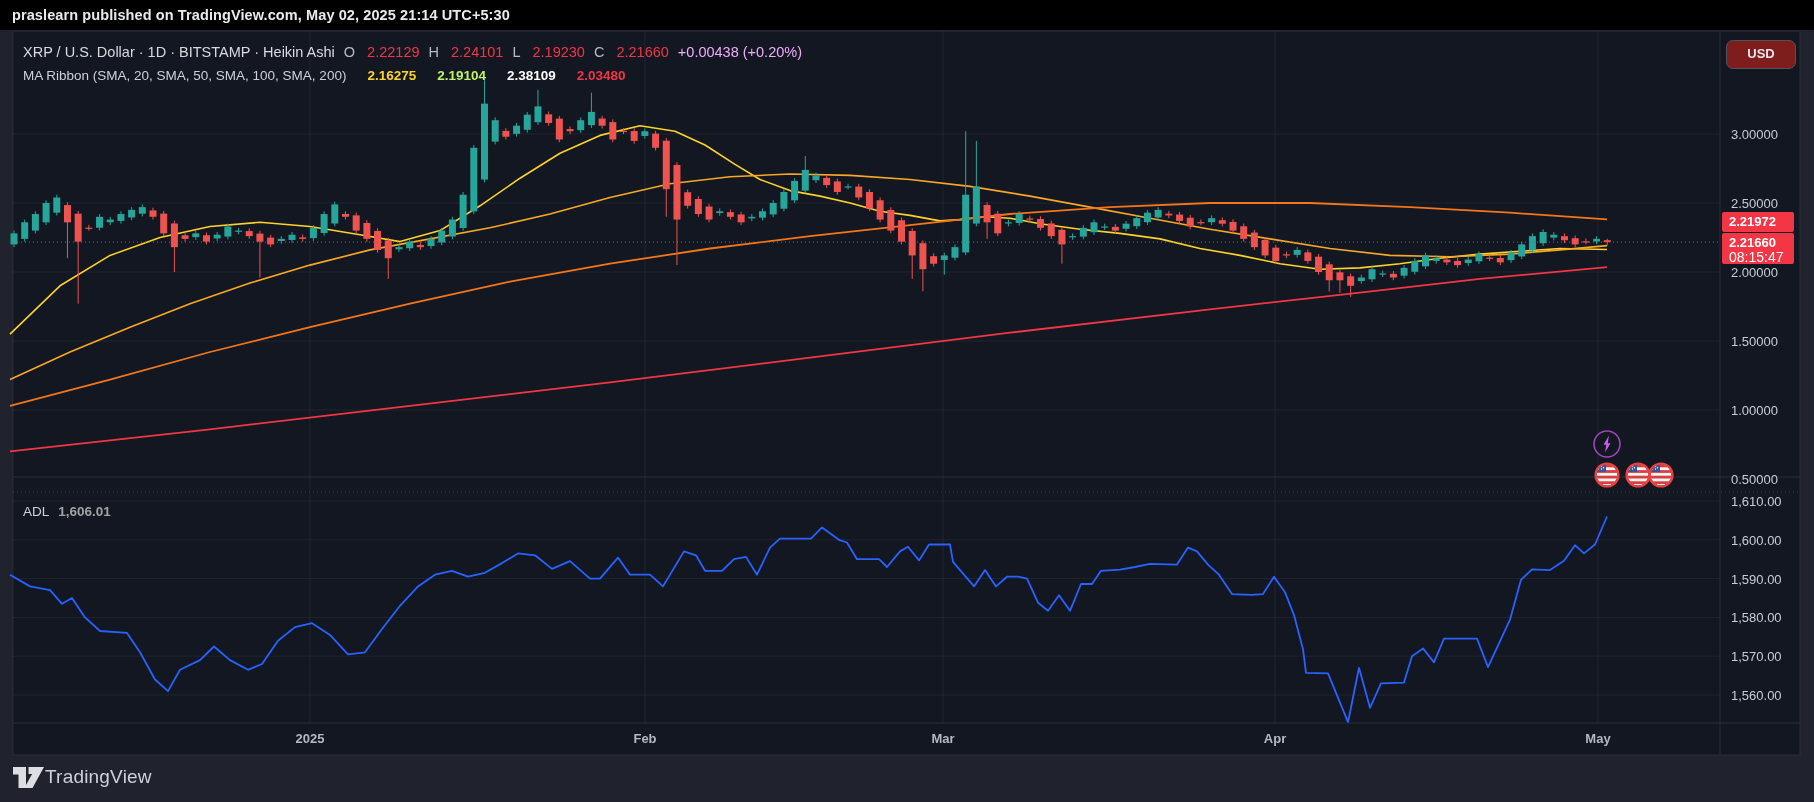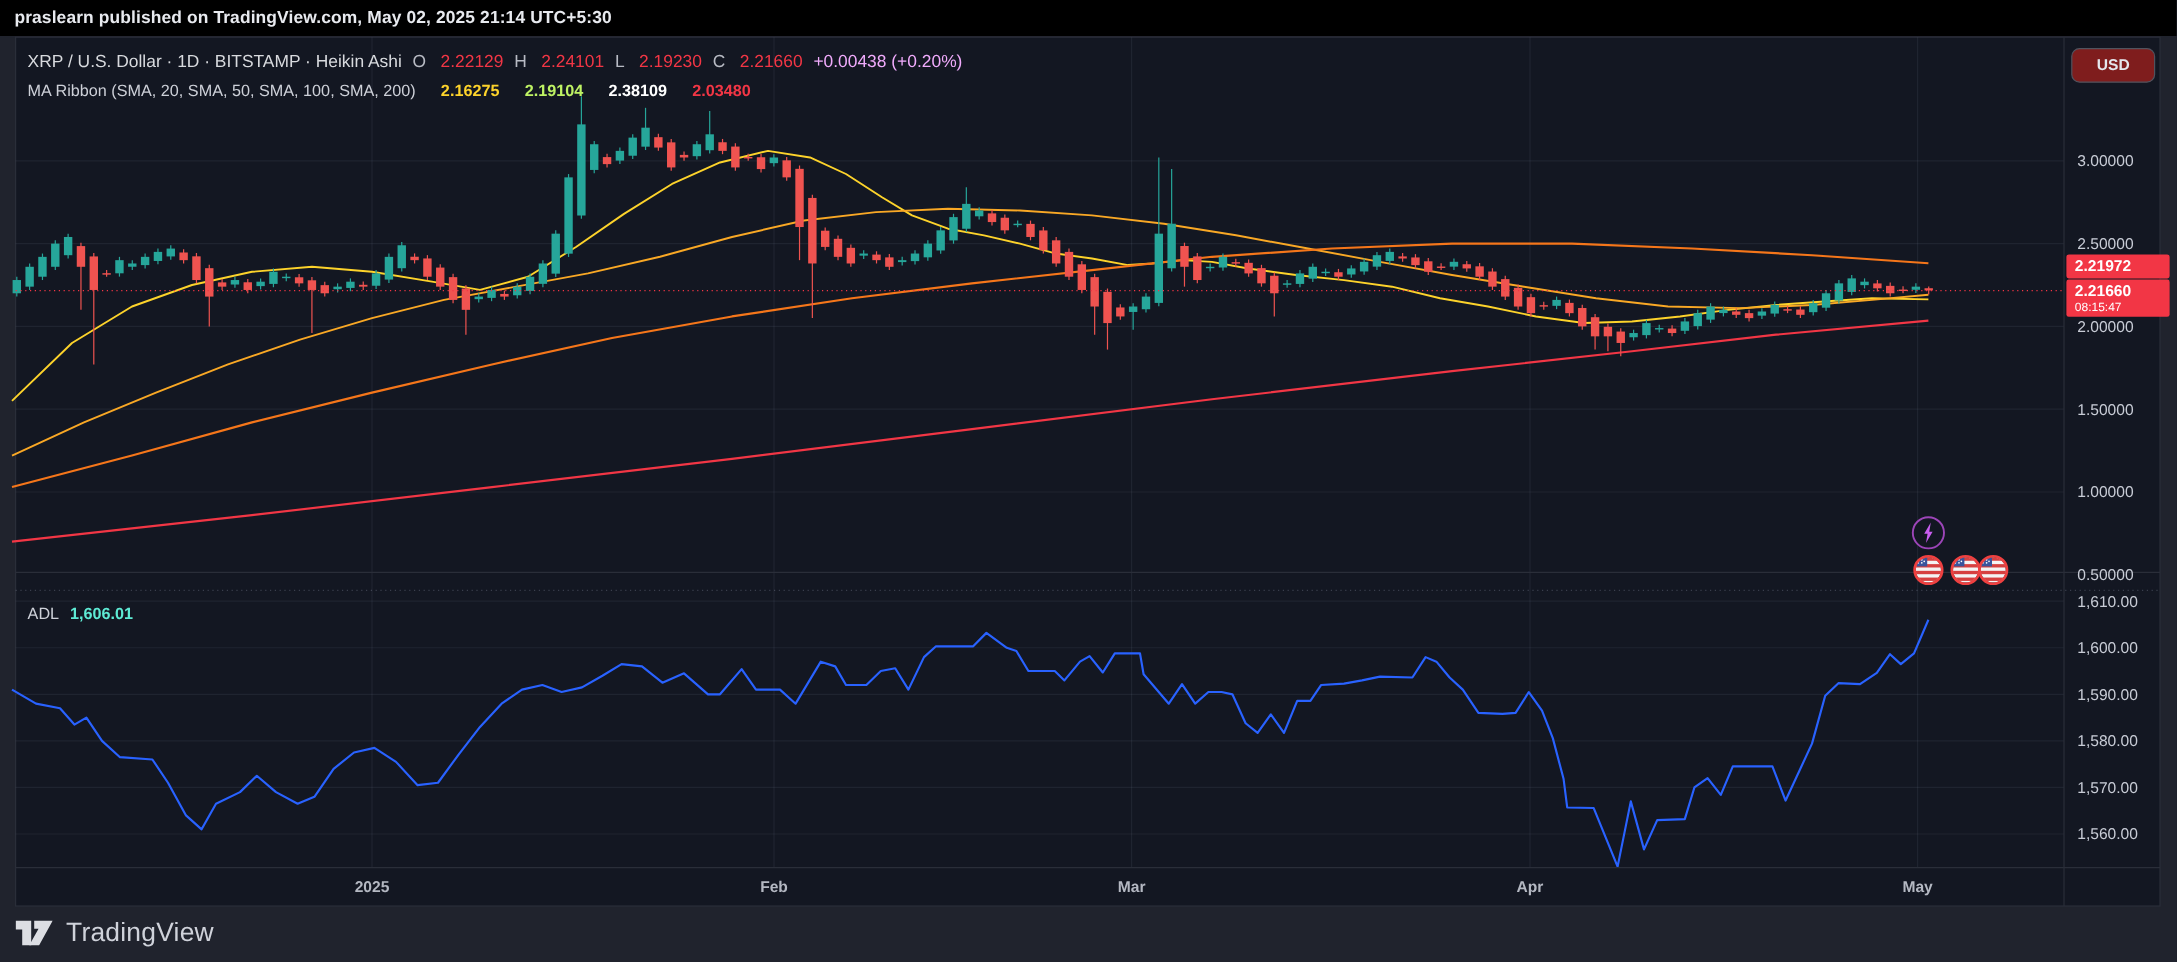--- a/index.html
+++ b/index.html
@@ -9,31 +9,31 @@
   #topbar .attr{position:absolute;left:12px;top:0;line-height:30px;font-size:14.5px;color:#e8eaef;font-weight:600;letter-spacing:.1px;}
   #chart-svg{position:absolute;left:0;top:0;}
   .ovl{position:absolute;white-space:nowrap;}
   #legend1{left:23px;top:44px;font-size:14.5px;color:#d8dade;}
   #legend1 .ohlc{margin-left:9px;color:#b8bbc4;}
   #legend1 .val{color:#f23645;padding-left:12px;}
   #legend1 .chg{margin-left:9px;color:#f0abfc;}
   #legend2{left:23px;top:68px;font-size:13.5px;color:#cdd0d8;}
   #legend2 .iv{margin-left:21px;font-weight:600;}
   #adl-legend{left:23px;top:504px;font-size:13.5px;color:#cdd0d8;}
-  #adl-legend .adlv{margin-left:9px;color:#5eead4;font-weight:600;}
+  #adl-legend .adlv{margin-left:9px;color:#a3a3a3;font-weight:600;}
   #usd-btn{left:1726px;top:40px;width:68px;height:27px;border:1.5px solid #50535e;border-radius:7px;background:#7f1d1d;color:#e4e6ec;font-size:13px;font-weight:700;text-align:center;line-height:26px;cursor:pointer;}
   .axlab{position:absolute;left:1731px;font-size:13px;color:#c8ccd6;transform:translateY(-50%);}
   .molab{position:absolute;top:731px;font-size:13px;color:#b4b8c2;transform:translateX(-50%);font-weight:600;}
-  .badge{position:absolute;left:1722px;width:86px;background:#f23645;color:#fff;border-radius:2px;text-align:left;padding-left:7px;box-sizing:border-box;}
+  .badge{position:absolute;left:1722px;width:72px;background:#f23645;color:#fff;border-radius:2px;text-align:left;padding-left:7px;box-sizing:border-box;}
   #badge-top{top:212px;height:20px;font-size:13px;font-weight:700;line-height:20px;}
   #badge-main{top:233px;height:31px;}
   #badge-main .bp{display:block;font-size:13px;font-weight:700;line-height:17px;margin-top:1px;}
-  #badge-main .bc{display:block;font-size:10px;line-height:12px;}
+  #badge-main .bc{display:block;font-size:14px;line-height:12px;}
   #footer{position:absolute;left:13px;top:764px;height:26px;display:flex;align-items:center;}
-  #footer .brand{margin-left:11px;font-size:22px;color:#cfd2da;letter-spacing:.2px;}
+  #footer .brand{margin-left:1px;font-size:19px;color:#cfd2da;letter-spacing:.2px;}
 </style>
 </head>
 <body>
 
 <div id="app">
 
   <div id="topbar">
     <span class="attr">praslearn published on TradingView.com, May 02, 2025 21:14 UTC+5:30</span>
   </div>
 

